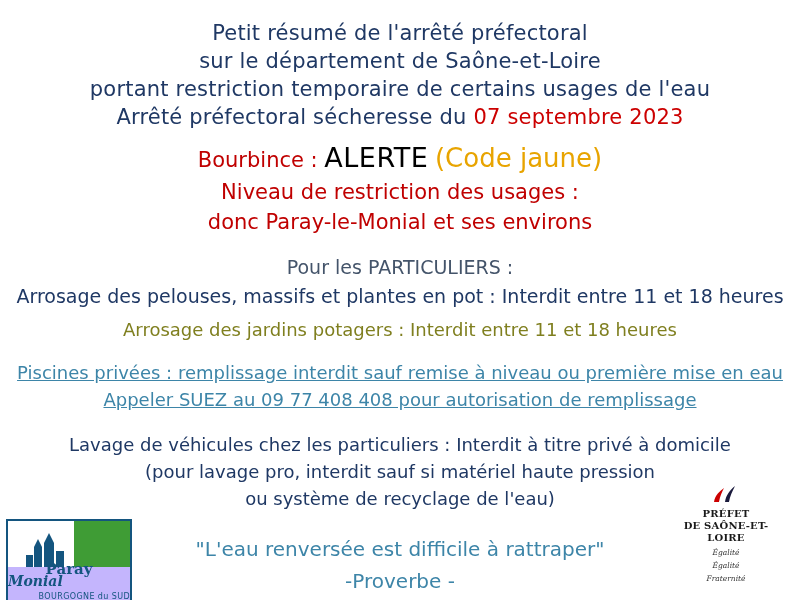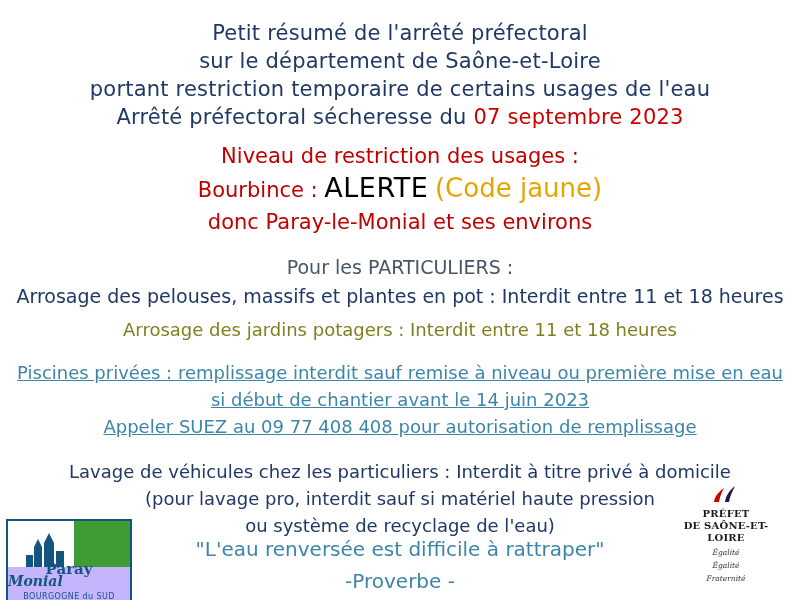--- a/index.html
+++ b/index.html
@@ -162,21 +162,21 @@
     font-family: "DejaVu Serif", serif;
     font-weight: bold;
     font-size: 14px;
     font-style: italic;
   }
   .logo-paray .banner {
     position: absolute;
     left: 0;
     right: 0;
     bottom: 2px;
-    text-align: center;
+    text-align: right;
     color: #14557f;
     font-size: 8px;
     letter-spacing: 0.4px;
   }
 
   
   .logo-prefet {
     position: absolute;
     right: 14px;
     bottom: 28px;
@@ -212,37 +212,36 @@
 <div class="page">
 
   <div class="center l1">Petit résumé de l'arrêté préfectoral</div>
   <div class="center l3">sur le département de Saône-et-Loire</div>
   <div class="center l2">portant restriction temporaire de certains usages de l'eau</div>
   <div class="center l4">
     <span>Arrêté préfectoral sécheresse du </span><span class="date-red">07 septembre 2023</span>
   </div>
 
   <div class="block-restriction">
-    <div class="center l5">Niveau de restriction des usages :</div>
     <div class="center l6">
       <span>Bourbince :</span>
       <span class="alerte">ALERTE</span>
       <span class="code">(Code jaune)</span>
     </div>
+    <div class="center l5">Niveau de restriction des usages :</div>
     <div class="center l7">donc Paray-le-Monial et ses environs</div>
   </div>
 
   <div class="section-part">
     <div class="center part-title">Pour les PARTICULIERS :</div>
     <div class="center part-line1">Arrosage des pelouses, massifs et plantes en pot : Interdit entre 11 et 18 heures</div>
     <div class="center part-line2">Arrosage des jardins potagers : Interdit entre 11 et 18 heures</div>
 
     <div class="pool-block">
       <div class="center">Piscines privées : remplissage interdit sauf remise à niveau ou première mise en eau</div>
-      <div class="center">si début de chantier avant le 14 juin 2023</div>
       <div class="center">Appeler SUEZ au 09 77 408 408 pour autorisation de remplissage</div>
     </div>
 
     <div class="wash-block">
       <div class="center">Lavage de véhicules chez les particuliers : Interdit à titre privé à domicile</div>
       <div class="center">(pour lavage pro, interdit sauf si matériel haute pression</div>
       <div class="center">ou système de recyclage de l'eau)</div>
     </div>
   </div>
 

